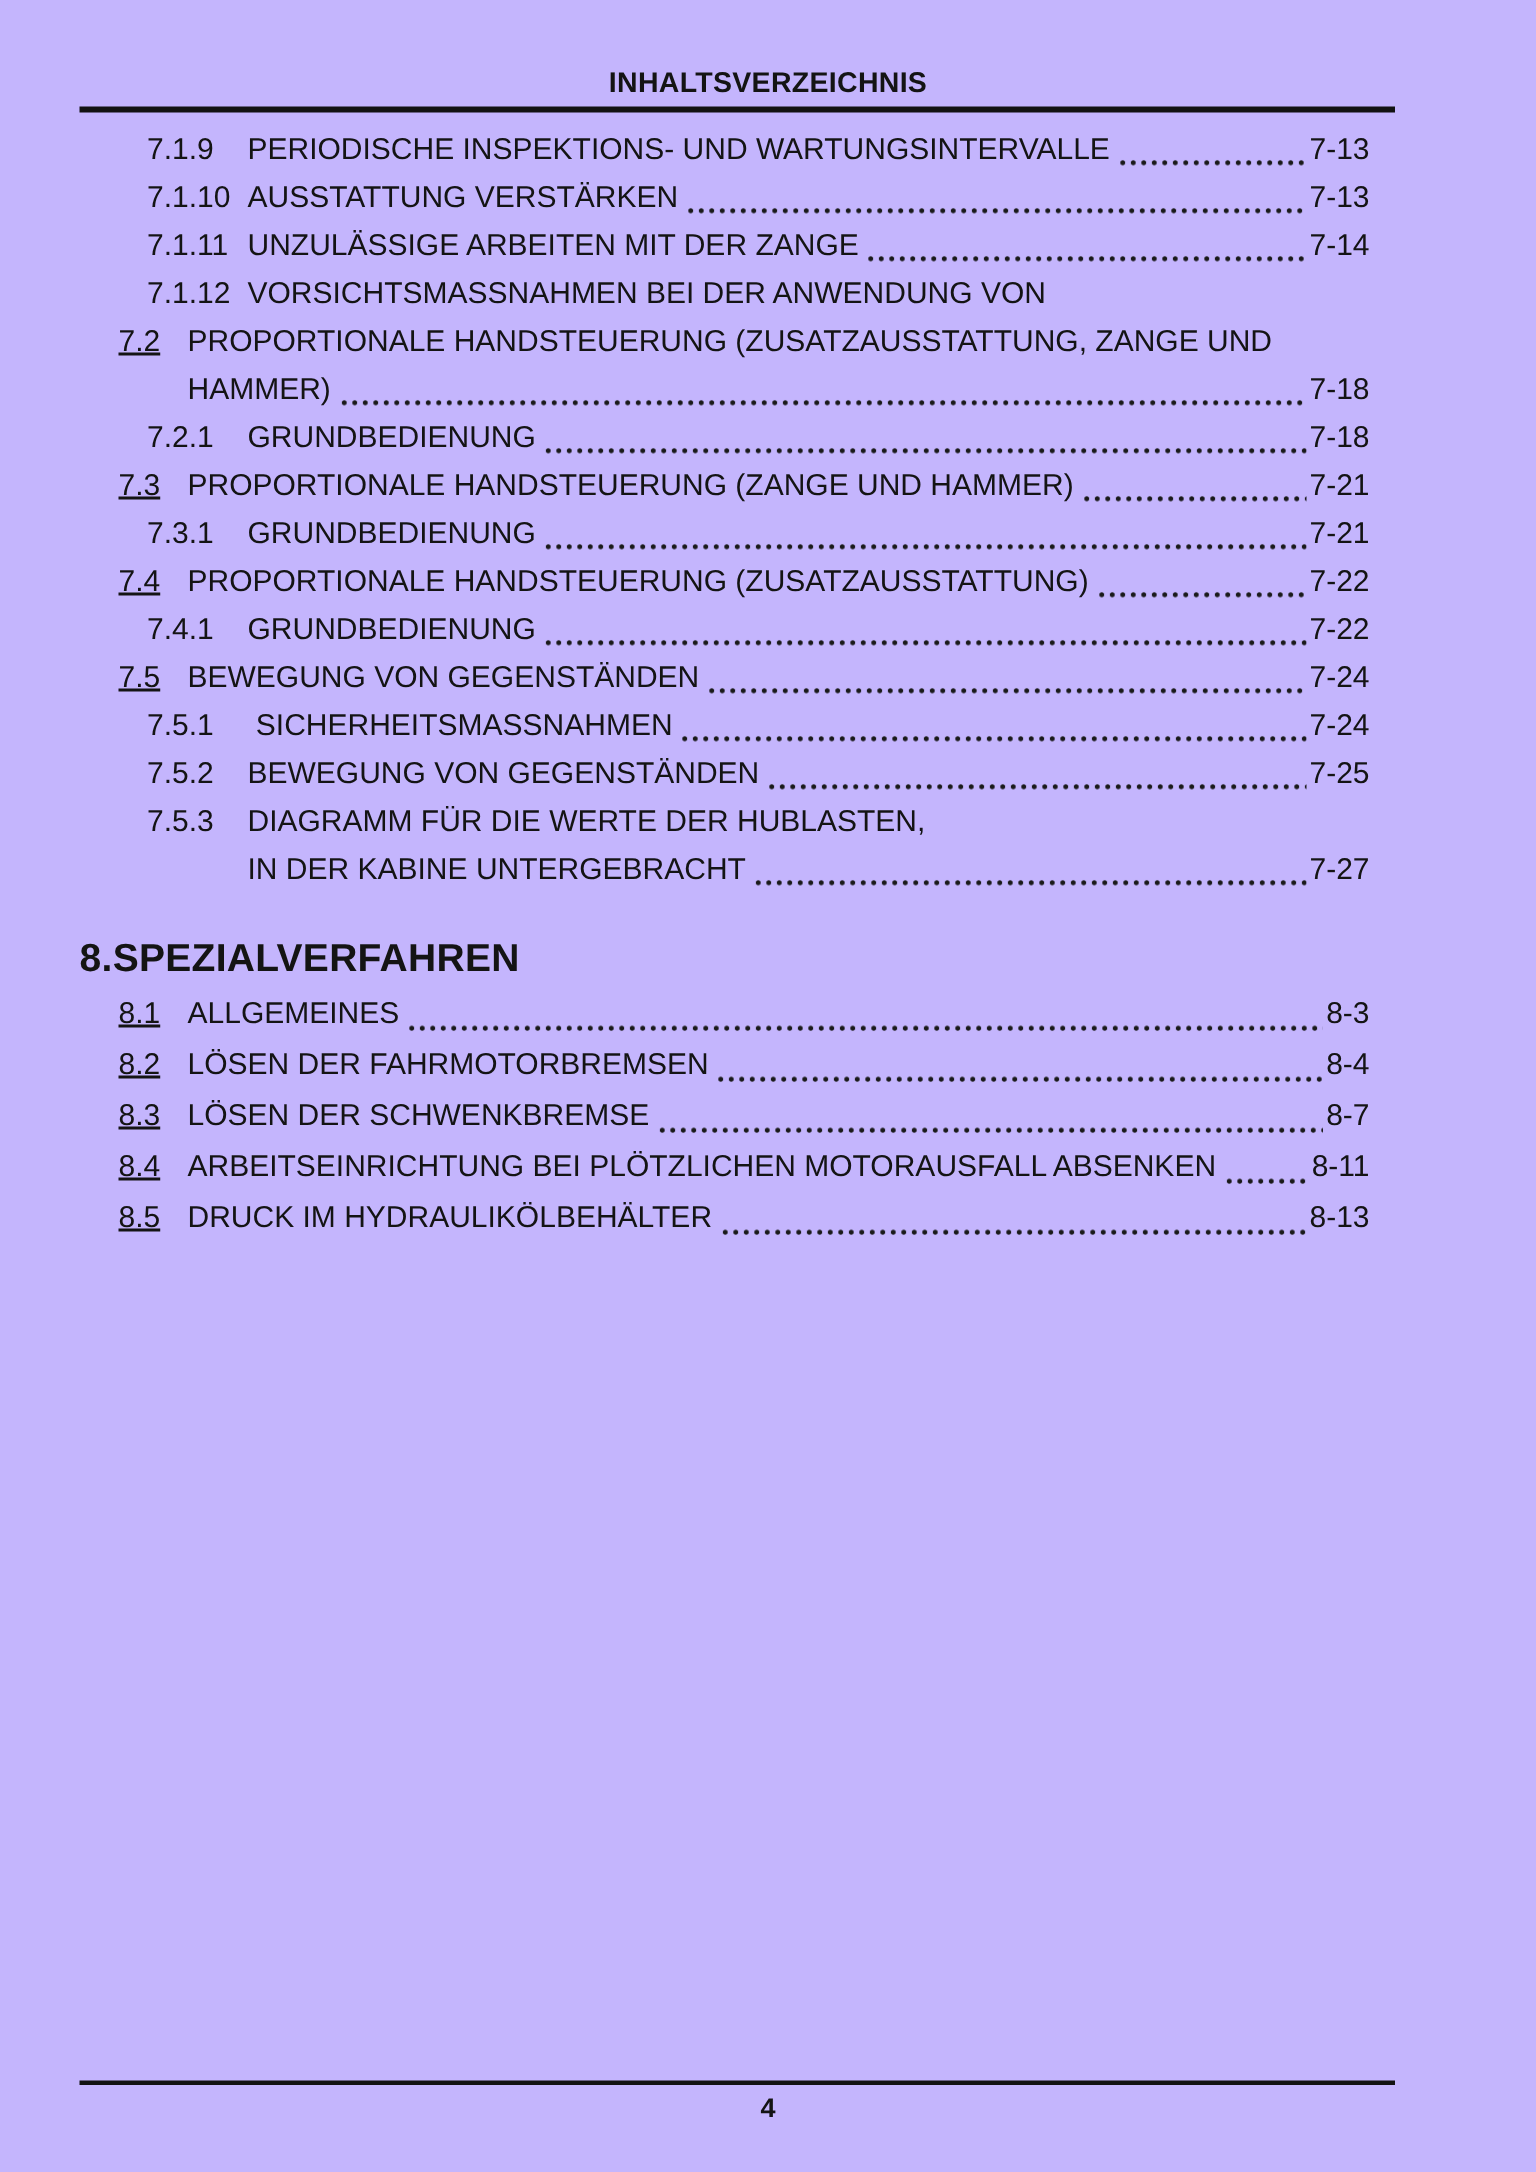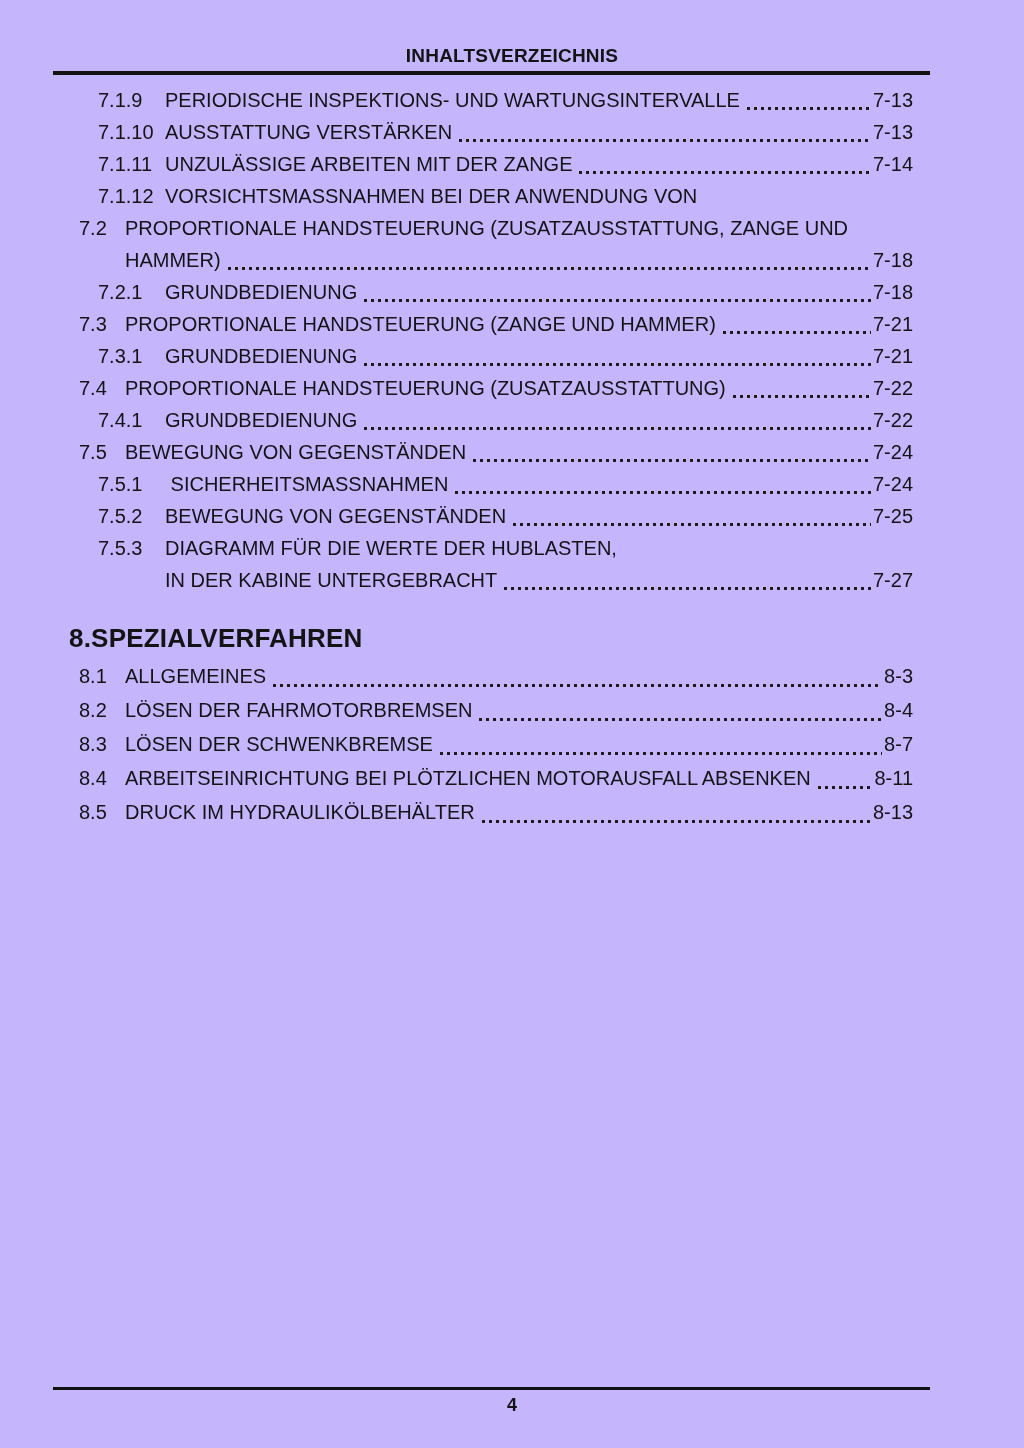--- a/index.html
+++ b/index.html
@@ -41,42 +41,42 @@
   }
   .toc-row {
     display: flex;
     align-items: center;
     line-height: 32px;
     padding-right: 17px;
     white-space: pre;
   }
   .section-1 .toc-row { line-height: 34px; }
   .num { flex: none; }
-  .num.n2 { margin-left: 26px; width: 46px; }
+  .num.n2 { margin-left: 26px; width: 46px; text-decoration: underline; }
   .num.n3 { margin-left: 45px; width: 67px; }
   .spacer { flex: none; }
   .spacer.sp2 { margin-left: 26px; width: 46px; }
   .spacer.sp3 { margin-left: 45px; width: 67px; }
   .title { flex: none; white-space: pre; }
   .dots {
     flex: 1 1 auto;
     min-width: 8px;
     align-self: stretch;
     margin: 0 2px 5px 5px;
     background-image: radial-gradient(circle, #1a1a1a 1.4px, transparent 1.9px);
     background-size: 7px 5px;
     background-repeat: repeat-x;
     background-position: left bottom;
   }
   .pagenum { flex: none; }
   .section-heading {
     font-size: 26px;
     font-weight: bold;
     line-height: 31px;
-    margin: 27px 0 5px 16px;
+    margin: 27px 0 5px 0;
     letter-spacing: 0.2px;
   }
   
   .footer-rule {
     position: absolute;
     left: 53px;
     top: 1387px;
     width: 877px;
     height: 3px;
     background: #121212;

